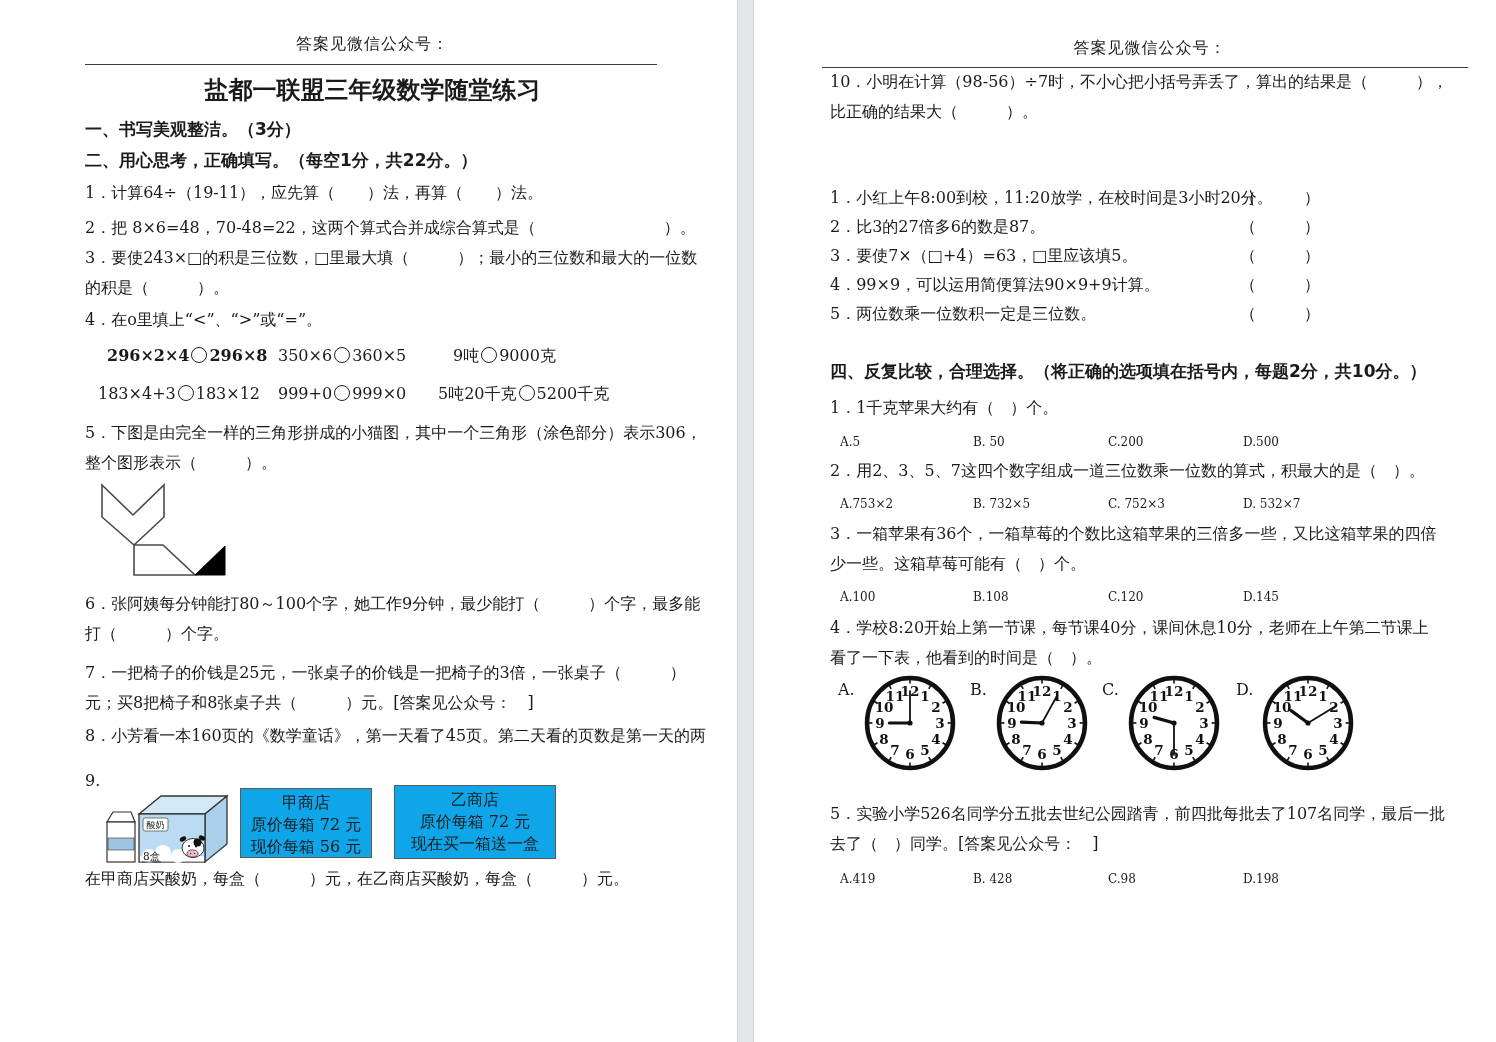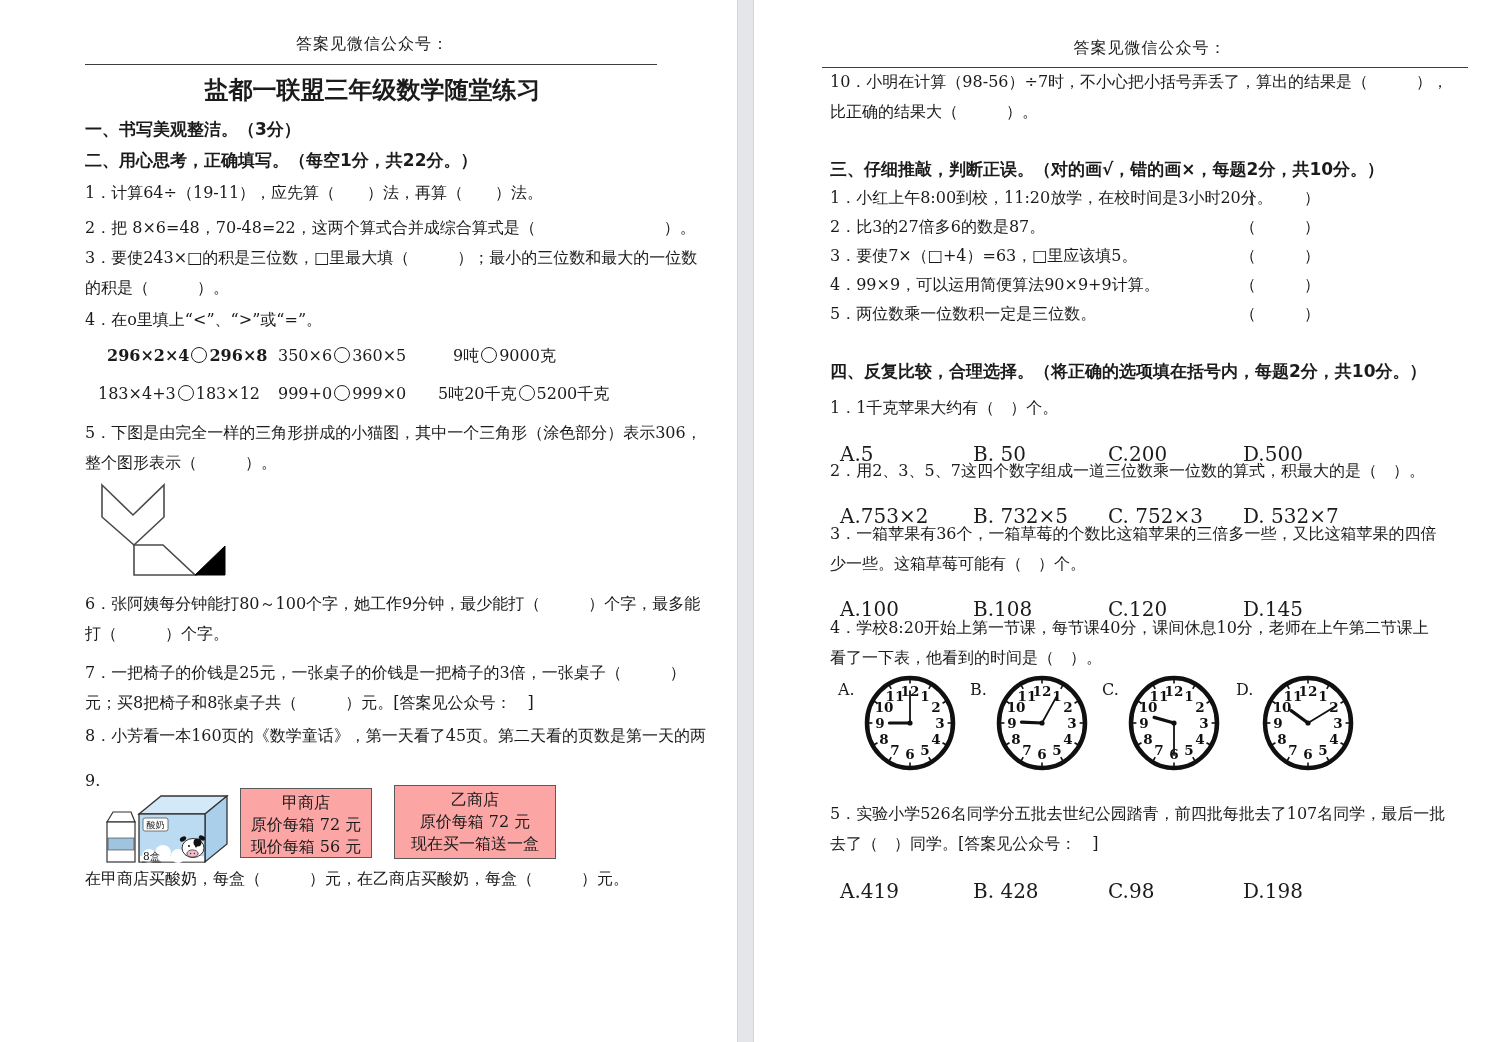--- a/index.html
+++ b/index.html
@@ -22,28 +22,28 @@
   .q{font-size:16px}
   .tline{height:30px;line-height:30px;white-space:nowrap}
   .cmp-wrap{position:absolute;left:0;top:345px;width:575px;height:76px}
   .cmp-cell{position:absolute;font-size:16px;white-space:nowrap;line-height:22px}
   .circ{display:inline-block;width:14px;height:14px;border:1.4px solid #222;
     border-radius:50%;vertical-align:-2px;margin:0 2px}
   .judge-row{position:absolute;left:0;width:100%;height:29px;line-height:29px;
     font-size:16px;white-space:nowrap}
   .judge-paren{position:absolute;left:410px;top:0}
   .opt-row{position:absolute;height:22px;width:100%}
-  .opt{position:absolute;top:16px;font-size:20px;white-space:nowrap;line-height:22px}
+  .opt{position:absolute;top:4px;font-size:12px;white-space:nowrap;line-height:22px}
   .clocks-row{position:absolute;left:0;width:640px;height:104px}
   .clock-group{position:absolute;top:0;width:132px;height:102px}
   .clock-label{position:absolute;left:0;top:8px;font-size:16px}
   .clock-svg{position:absolute;left:24px;top:2px}
   .q9row{position:absolute;left:0;width:575px;height:90px}
   .store-box{position:absolute;border:1.6px solid #5a5a5a;text-align:center;
-    font-size:16px;line-height:22px;padding-top:3px;box-sizing:border-box;background:#fca5a5}
+    font-size:16px;line-height:22px;padding-top:3px;box-sizing:border-box;background:#0ea5e9}
 </style>
 </head>
 <body>
 
 <div class="divider"></div>
 
 <div id="page-left" class="page">
   <div class="abs header-note" style="top:34px">答案见微信公众号：</div>
   <div class="abs hline" style="top:64px;width:572px"></div>
   <div class="abs title" style="top:74px">盐都一联盟三年级数学随堂练习</div>
@@ -151,21 +151,20 @@
 
 <div id="page-right" class="page">
   <div class="abs header-note" style="top:38px">答案见微信公众号：</div>
   <div class="abs hline" style="top:67px;left:-8px;width:646px"></div>
 
   <div class="abs q" style="top:67px">
       <div class="tline">10．小明在计算（98-56）÷7时，不小心把小括号弄丢了，算出的结果是（　　　），</div>
       <div class="tline">比正确的结果大（　　　）。</div>
     </div>
 
-  <div class="abs sec" style="top:158px">三、仔细推敲，判断正误。（对的画√，错的画×，每题2分，共10分。）</div>
   <div id="judge-list" class="abs" style="top:183px;width:640px;height:150px">
       <div class="judge-row" style="top: 0px;"><span>1．小红上午8:00到校，11:20放学，在校时间是3小时20分。</span><span class="judge-paren">（　　　）</span></div>
       <div class="judge-row" style="top: 29px;"><span>2．比3的27倍多6的数是87。</span><span class="judge-paren">（　　　）</span></div>
       <div class="judge-row" style="top: 58px;"><span>3．要使7×（□+4）=63，□里应该填5。</span><span class="judge-paren">（　　　）</span></div>
       <div class="judge-row" style="top: 87px;"><span>4．99×9，可以运用简便算法90×9+9计算。</span><span class="judge-paren">（　　　）</span></div>
       <div class="judge-row" style="top: 116px;"><span>5．两位数乘一位数积一定是三位数。</span><span class="judge-paren">（　　　）</span></div>
     </div>
 
   <div class="abs sec" style="top:360px">四、反复比较，合理选择。（将正确的选项填在括号内，每题2分，共10分。）</div>
 

